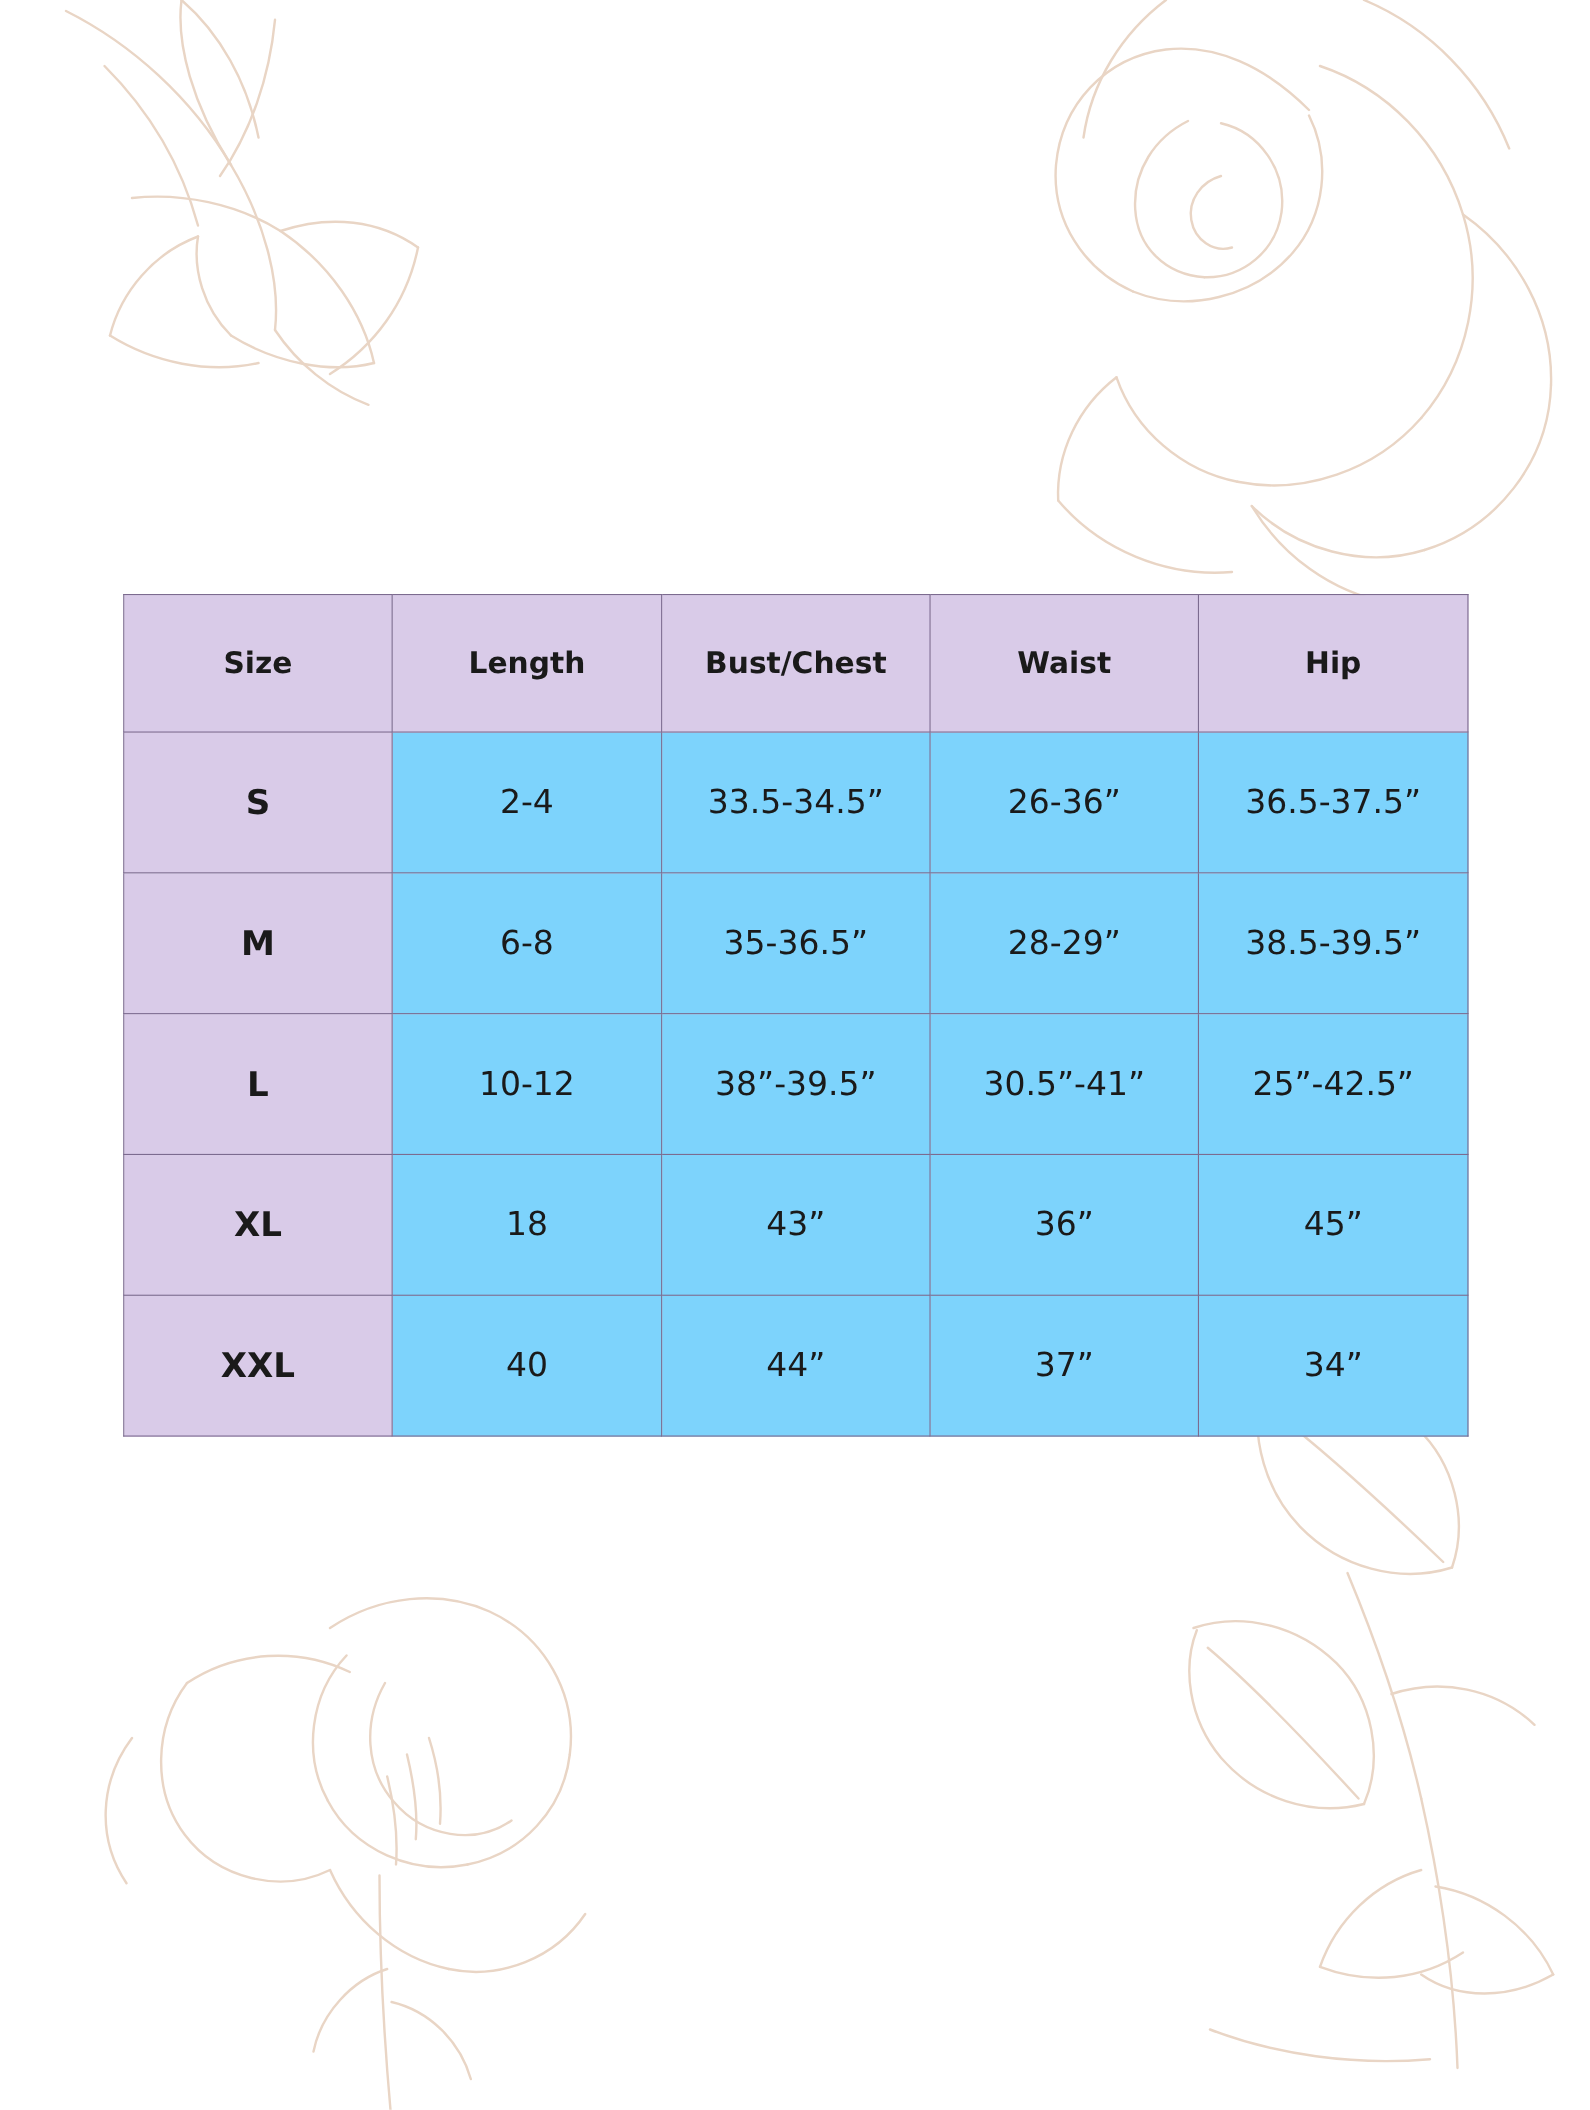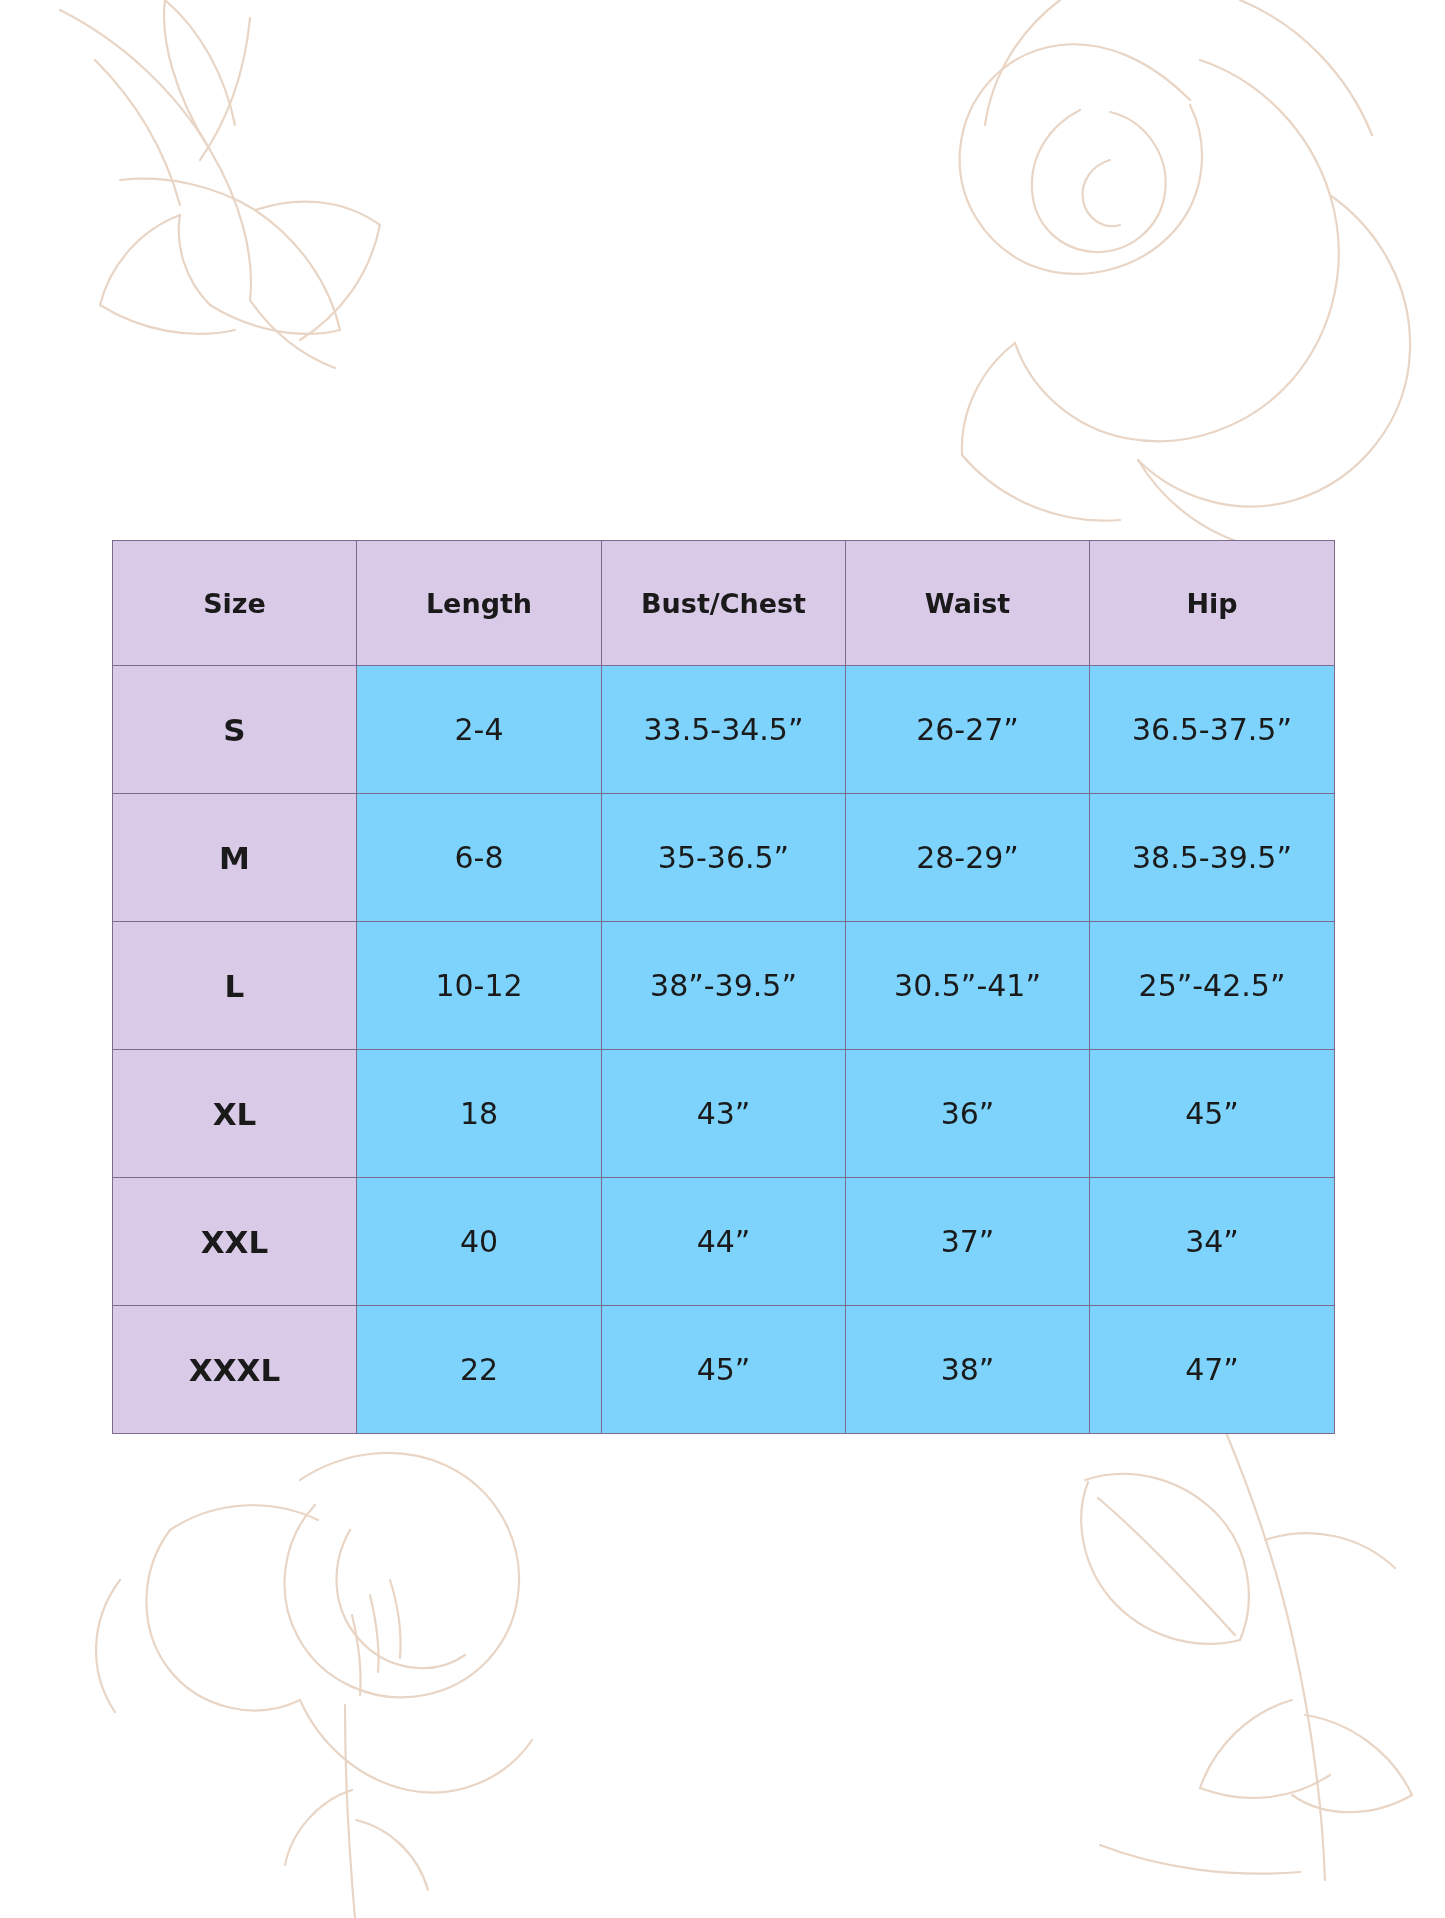--- a/index.html
+++ b/index.html
@@ -186,21 +186,21 @@
             <th>Bust/Chest</th>
             <th>Waist</th>
             <th>Hip</th>
           </tr>
         </thead>
         <tbody>
           <tr>
             <td class="size-col">S</td>
             <td>2-4</td>
             <td>33.5-34.5”</td>
-            <td>26-27”</td>
+            <td>26-36”</td>
             <td>36.5-37.5”</td>
           </tr>
           <tr>
             <td class="size-col">M</td>
             <td>6-8</td>
             <td>35-36.5”</td>
             <td>28-29”</td>
             <td>38.5-39.5”</td>
           </tr>
           <tr>
@@ -217,25 +217,18 @@
             <td>36”</td>
             <td>45”</td>
           </tr>
           <tr>
             <td class="size-col">XXL</td>
             <td>40</td>
             <td>44”</td>
             <td>37”</td>
             <td>34”</td>
           </tr>
-          <tr>
-            <td class="size-col">XXXL</td>
-            <td>22</td>
-            <td>45”</td>
-            <td>38”</td>
-            <td>47”</td>
-          </tr>
         </tbody>
       </table>
     </div>
 
   </div>
 </div>
 
 </body></html>

